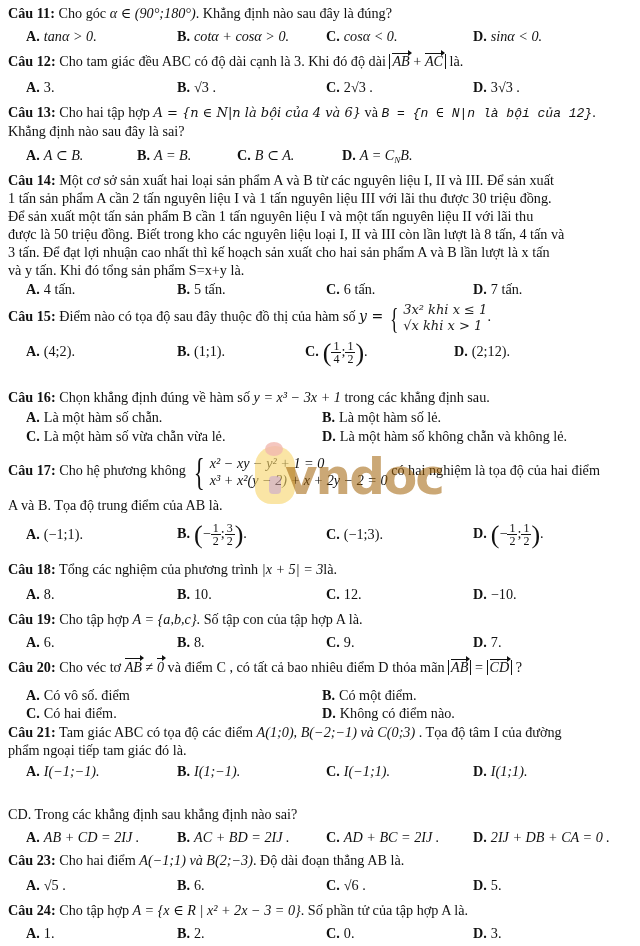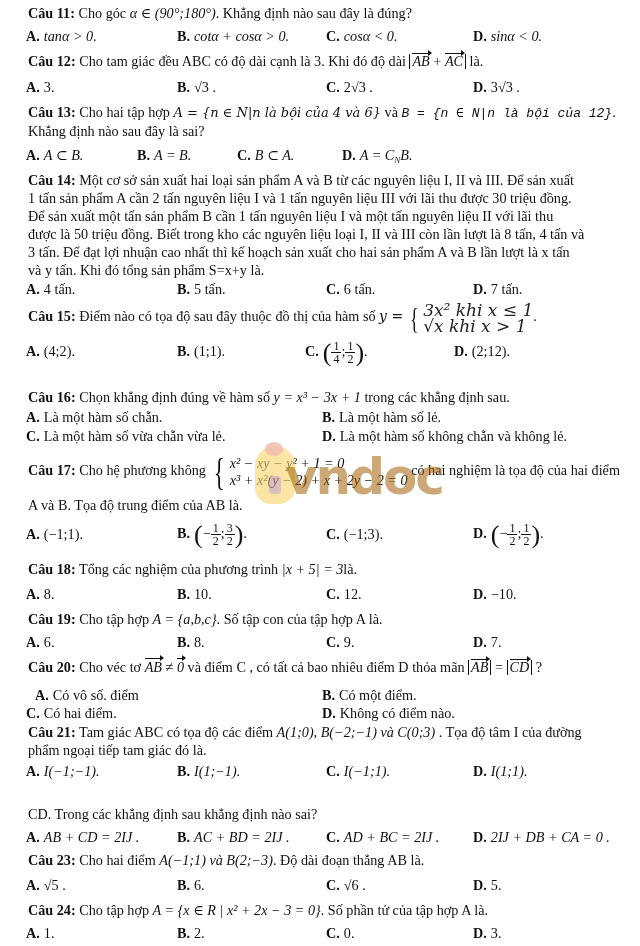--- a/index.html
+++ b/index.html
@@ -1,37 +1,37 @@
 <!DOCTYPE html>
 <html><head>
 <meta charset="utf-8">
 <style>
   html, body { margin:0; padding:0; background:#ffffff; }
   body { width:640px; height:946px; overflow:hidden; position:relative;
          font-family:"Liberation Serif","DejaVu Serif",serif; color:#111; font-size:14.2px; }
   .page { position:absolute; left:0; top:0; width:640px; height:946px; }
-  .line { position:absolute; left:8px; right:20px; white-space:nowrap; line-height:17px;margin-left:20px; }
+  .line { position:absolute; left:8px; right:20px; white-space:nowrap; line-height:17px; }
   .q-label { font-weight:bold; }
   .opt { position:absolute; white-space:nowrap; line-height:17px; }
   .opt b { font-weight:bold; margin-right:4px; }
   .m { font-style:italic; }
   .mu { font-style:normal; }
   .vec { position:relative; display:inline-block; font-style:italic; }
   .vec::before { content:""; position:absolute; left:0; right:0; top:-1px; border-top:1px solid #111; }
   .vec::after { content:""; position:absolute; right:-2px; top:-4px; width:0; height:0;
                 border-left:4px solid #111; border-top:3px solid transparent; border-bottom:3px solid transparent; }
   .abs { display:inline-block; border-left:1px solid #111; border-right:1px solid #111; padding:0 2px; line-height:15px; }
   .frac { display:inline-flex; flex-direction:column; vertical-align:middle; text-align:center; font-size:12px; line-height:12px; }
   .frac .num { border-bottom:1px solid #111; padding:0 2px; }
   .paren { font-size:26px; vertical-align:middle; line-height:20px; font-weight:200; }
   sub { font-size:9px; vertical-align:-3px; line-height:0; }
   .brace-sys { display:inline-flex; align-items:center; vertical-align:middle; }
   .brace-sys .br { font-size:38px; line-height:36px; font-weight:100; margin-right:2px; transform:scaleX(0.6); }
   .brace-sys .eqs { display:flex; flex-direction:column; line-height:17px; font-style:italic; }
-  .piece .eqs { font-family:"DejaVu Serif",serif; font-style:italic; font-size:17px; line-height:16px; color:#222; }
+  .piece .eqs { font-family:"DejaVu Serif",serif; font-style:italic; font-size:13px; line-height:16px; color:#222; }
   .piece .br { font-size:30px; line-height:30px; }
   .wm { position:absolute; left:255px; top:446px; width:180px; height:60px; pointer-events:none; }
   .wm .txt { position:absolute; left:30px; top:6px; font-family:"DejaVu Sans",sans-serif; font-weight:bold;
              font-size:50px; line-height:50px; color:#a16207; opacity:0.55; letter-spacing:-2px; }
   .wm .mascot { position:absolute; left:0; top:0; width:40px; height:58px; border-radius:20px 20px 16px 16px;
                 background:#f7d56a; opacity:0.6; }
   .wm .mascot::before { content:""; position:absolute; left:10px; top:-4px; width:18px; height:14px; border-radius:50%; background:#e98a7a; opacity:0.8; }
   .wm .mascot::after { content:""; position:absolute; left:14px; top:30px; width:12px; height:18px; border-radius:4px; background:#b07aa8; opacity:0.7; }
 </style>
 </head>
@@ -180,21 +180,21 @@
   <div class="opt" style="left:473px;top:634px"><b>D.</b><span>7.</span></div>
 
   <div class="line" style="top:659px">
     <span class="q-label">Câu 20:</span>
     <span>Cho véc tơ</span>
     <span><span class="vec">AB</span> ≠ <span class="vec mu">0</span></span>
     <span>và điểm C , có tất cả bao nhiêu điểm D thỏa mãn</span>
     <span><span class="abs"><span class="vec">AB</span></span> = <span class="abs"><span class="vec">CD</span></span></span>
     <span>?</span>
   </div>
-  <div class="opt" style="left:35px;top:687px"><b>A.</b><span>Có vô số. điểm</span></div>
+  <div class="opt" style="left:26px;top:687px"><b>A.</b><span>Có vô số. điểm</span></div>
   <div class="opt" style="left:322px;top:687px"><b>B.</b><span>Có một điểm.</span></div>
   <div class="opt" style="left:26px;top:705px"><b>C.</b><span>Có hai điểm.</span></div>
   <div class="opt" style="left:322px;top:705px"><b>D.</b><span>Không có điểm nào.</span></div>
 
   <div class="line" style="top:724px">
     <span class="q-label">Câu 21:</span>
     <span>Tam giác ABC có tọa độ các điểm</span>
     <span class="m">A(1;0), B(−2;−1) và C(0;3)</span>
     <span>. Tọa độ tâm I của đường</span>
   </div>

